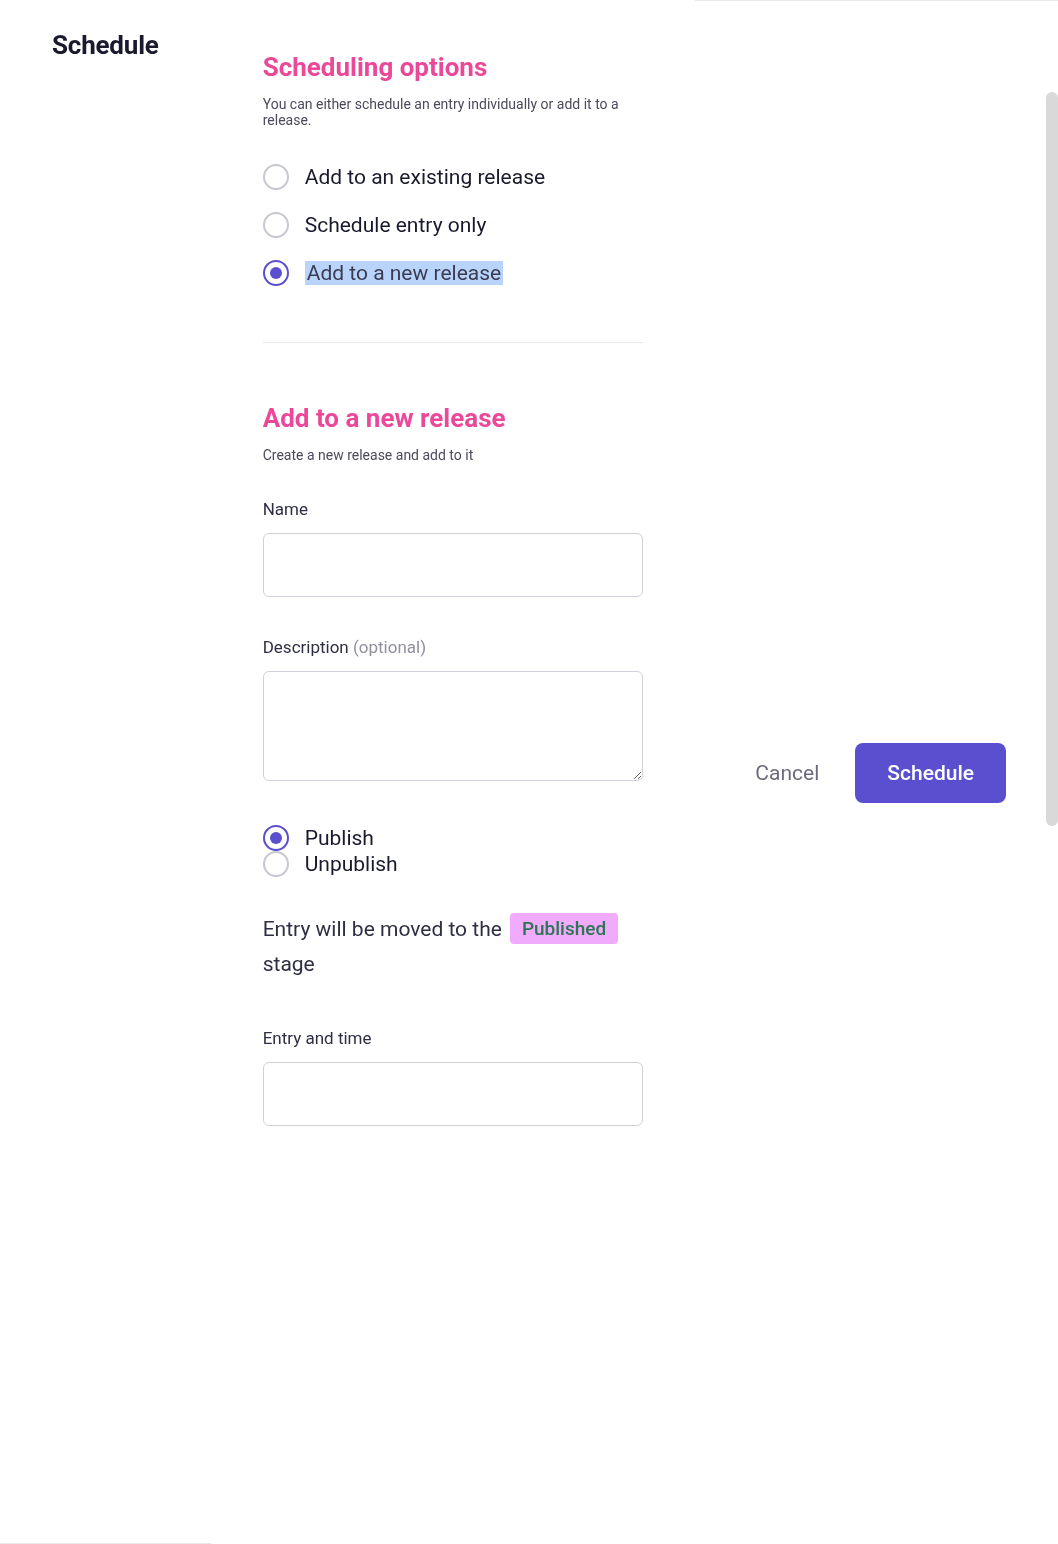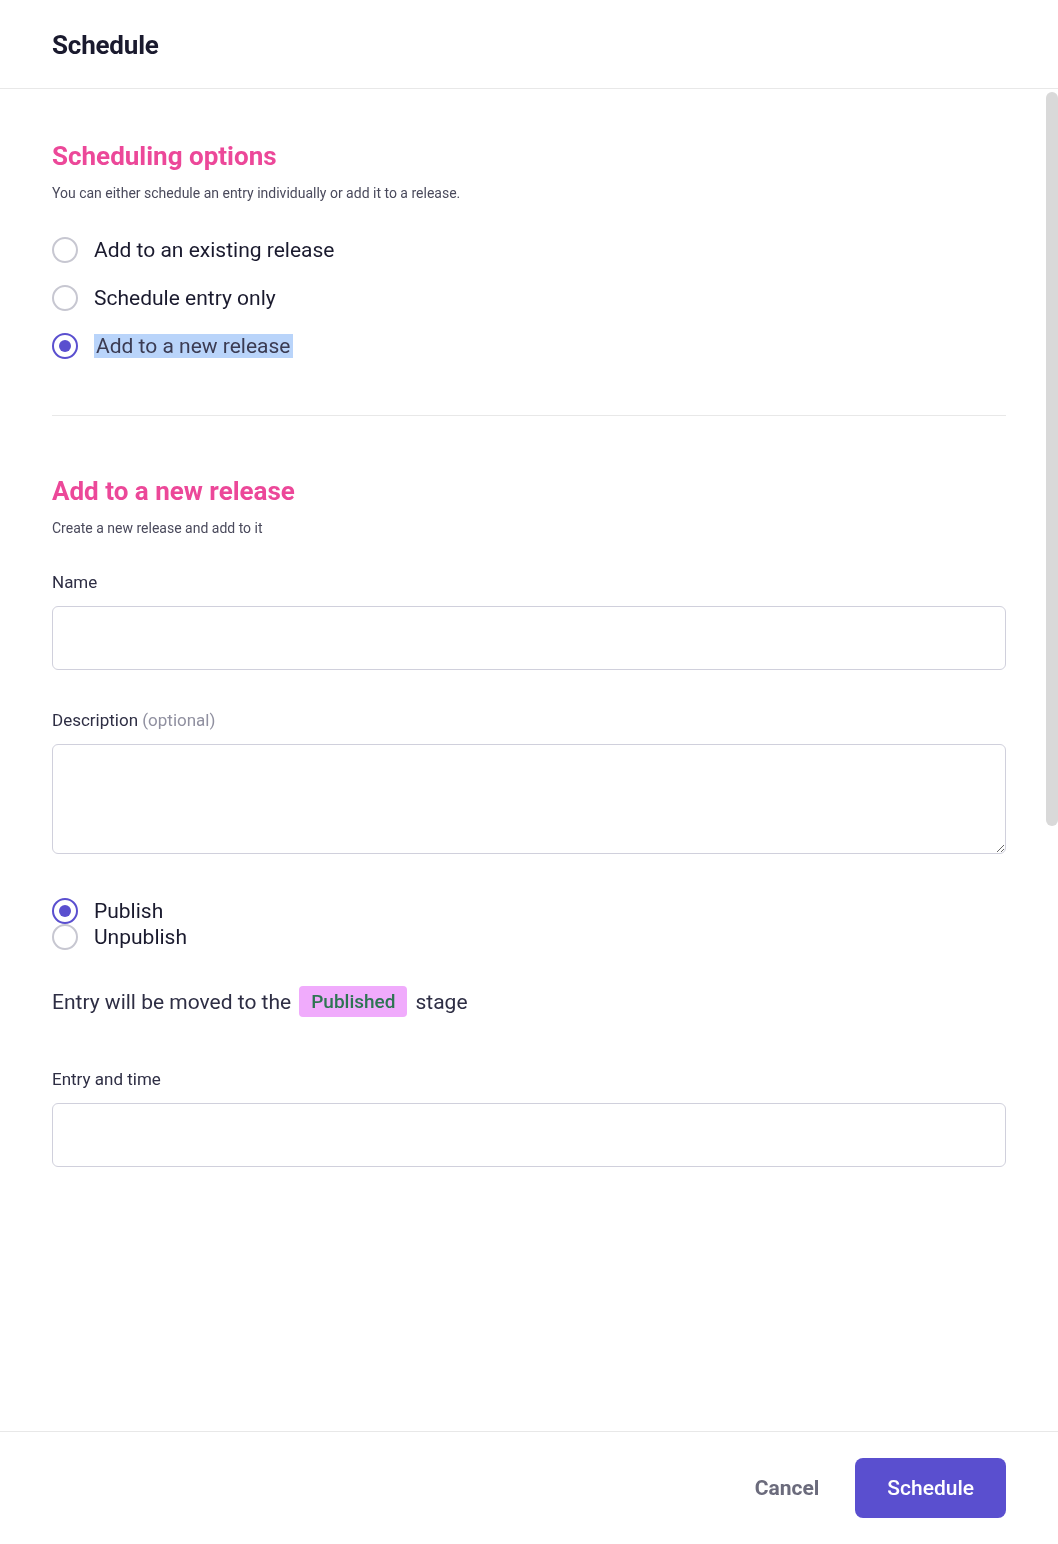--- a/index.html
+++ b/index.html
@@ -11,21 +11,21 @@
       font-family: -apple-system, BlinkMacSystemFont, "Segoe UI", Roboto, Helvetica, Arial, sans-serif;
       background: #ffffff;
       color: #1a1a2e;
       width: 1058px;
       height: 1544px;
       position: relative;
       overflow: hidden;
     }
     .modal-container {
       display: flex;
-      flex-direction: column;
+      flex-direction: row;
       height: 100%;
     }
     .modal-header {
       padding: 30px 52px 28px;
       border-bottom: 1px solid #e8e8e8;
     }
     .modal-title {
       font-size: 26px;
       font-weight: 700;
       color: #1a1a2e;
@@ -163,21 +163,20 @@
       background: #fff;
     }
     .btn-cancel {
       background: transparent;
       border: none;
       font-size: 21px;
       color: #6b6b7c;
       cursor: pointer;
       font-family: inherit;
       padding: 12px 8px;
-      font-weight: bold;
     }
     .btn-primary {
       background: #5a4fcf;
       border: none;
       color: #fff;
       font-size: 21px;
       font-weight: 500;
       padding: 18px 32px;
       border-radius: 8px;
       cursor: pointer;

